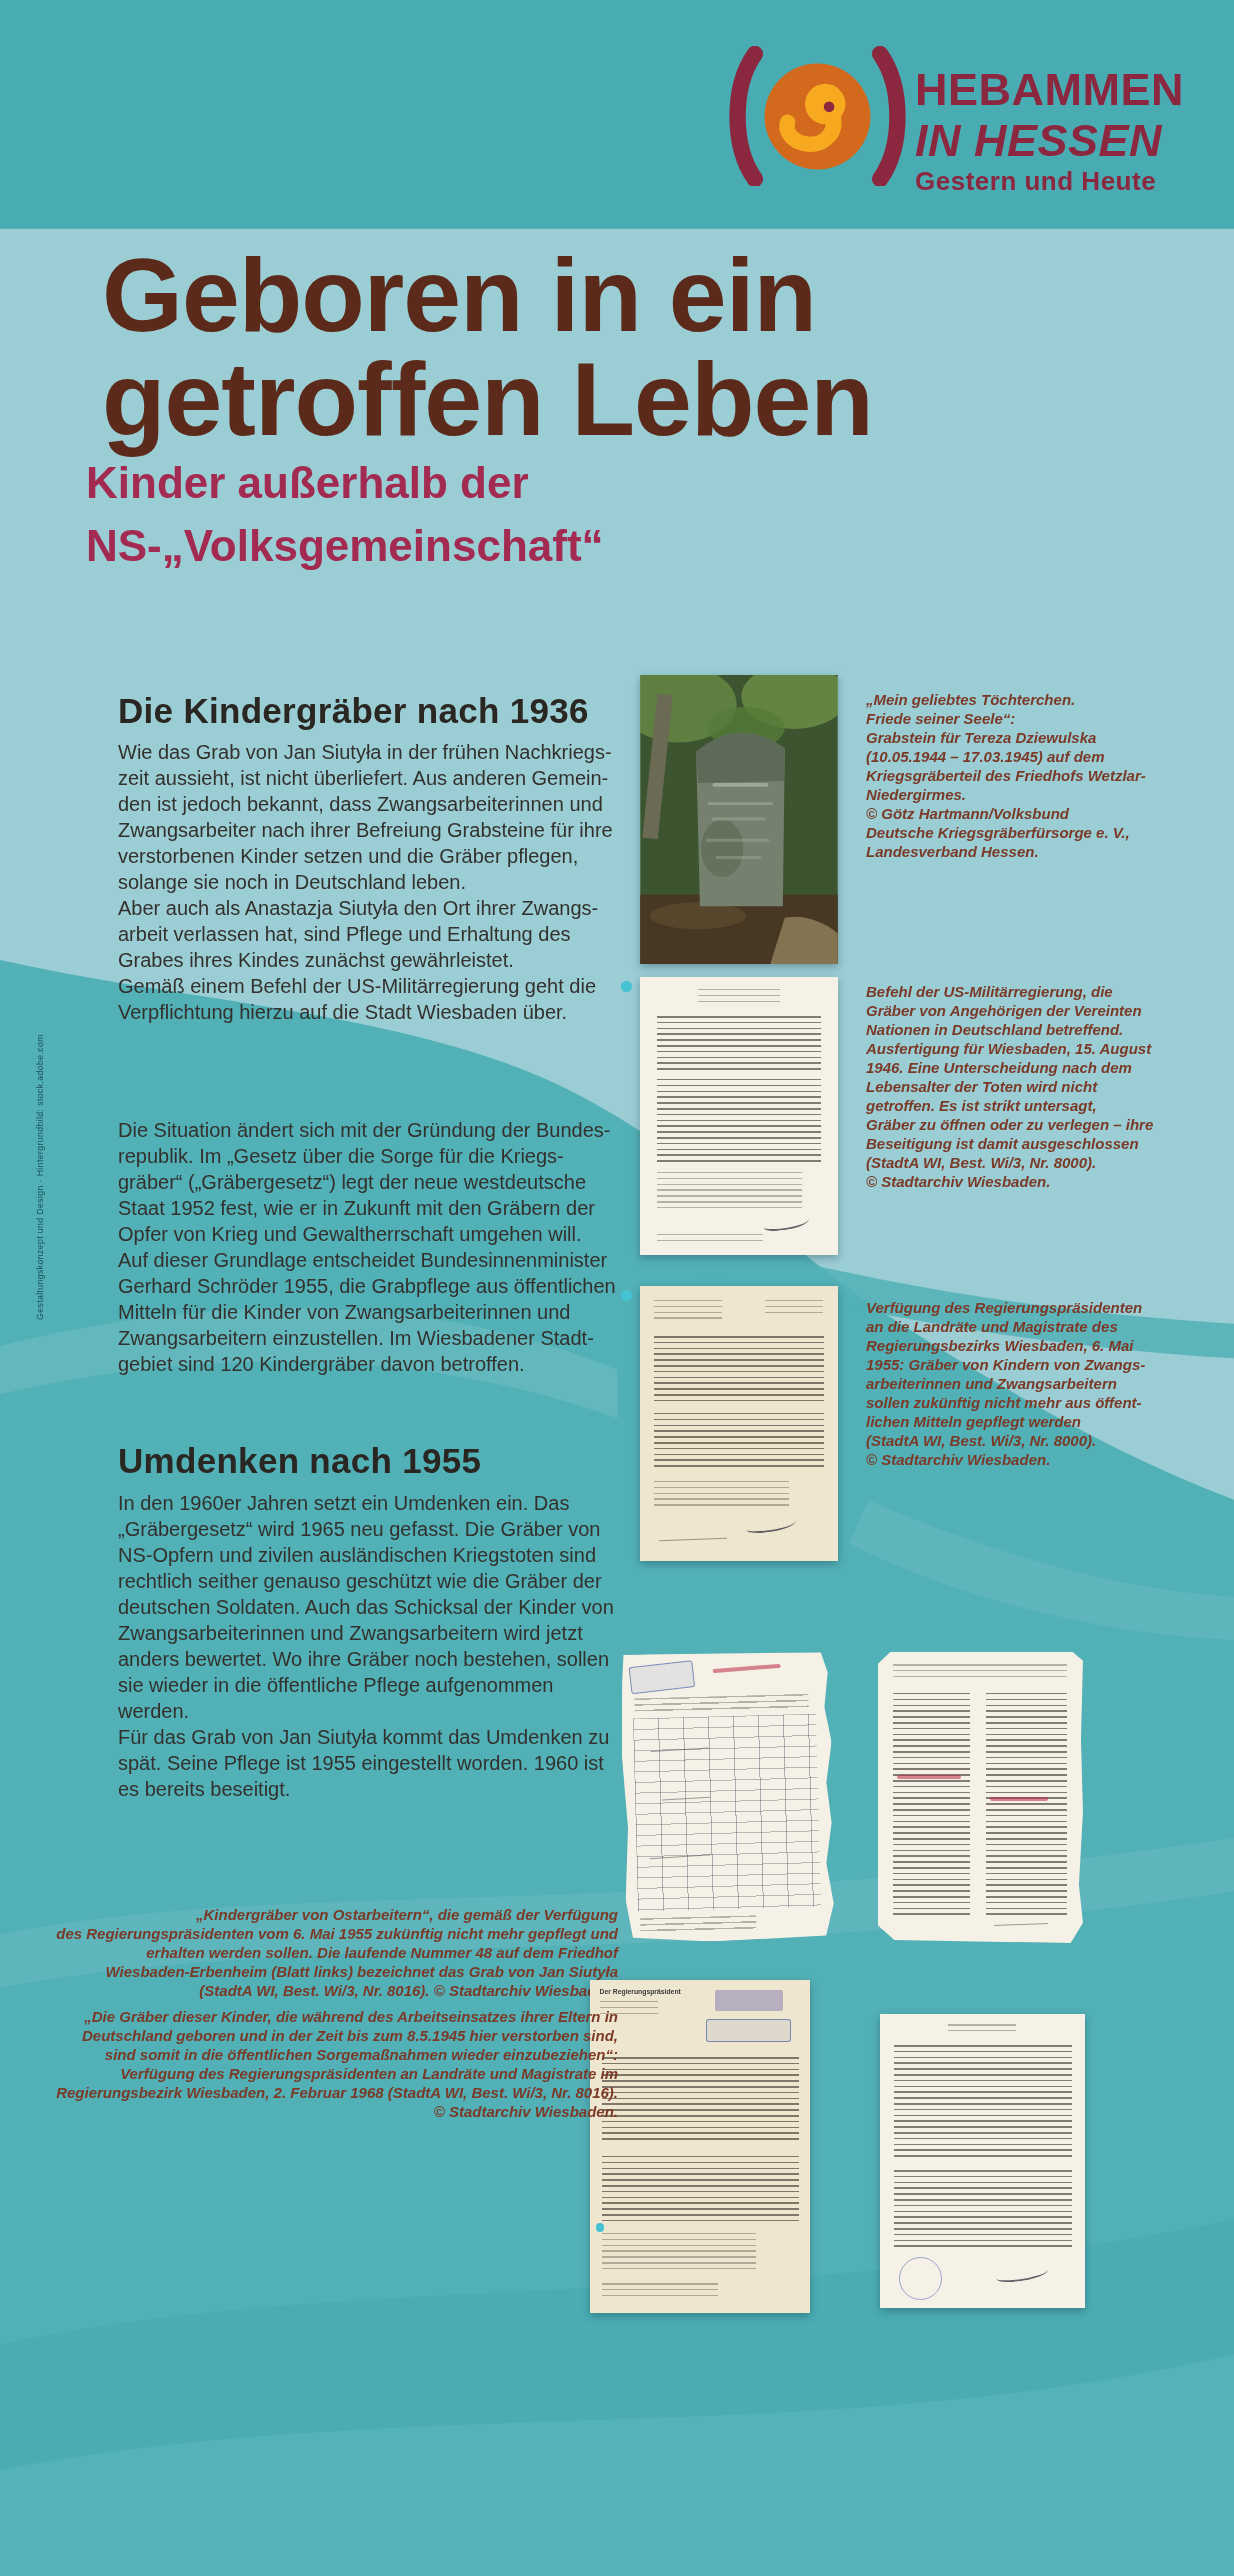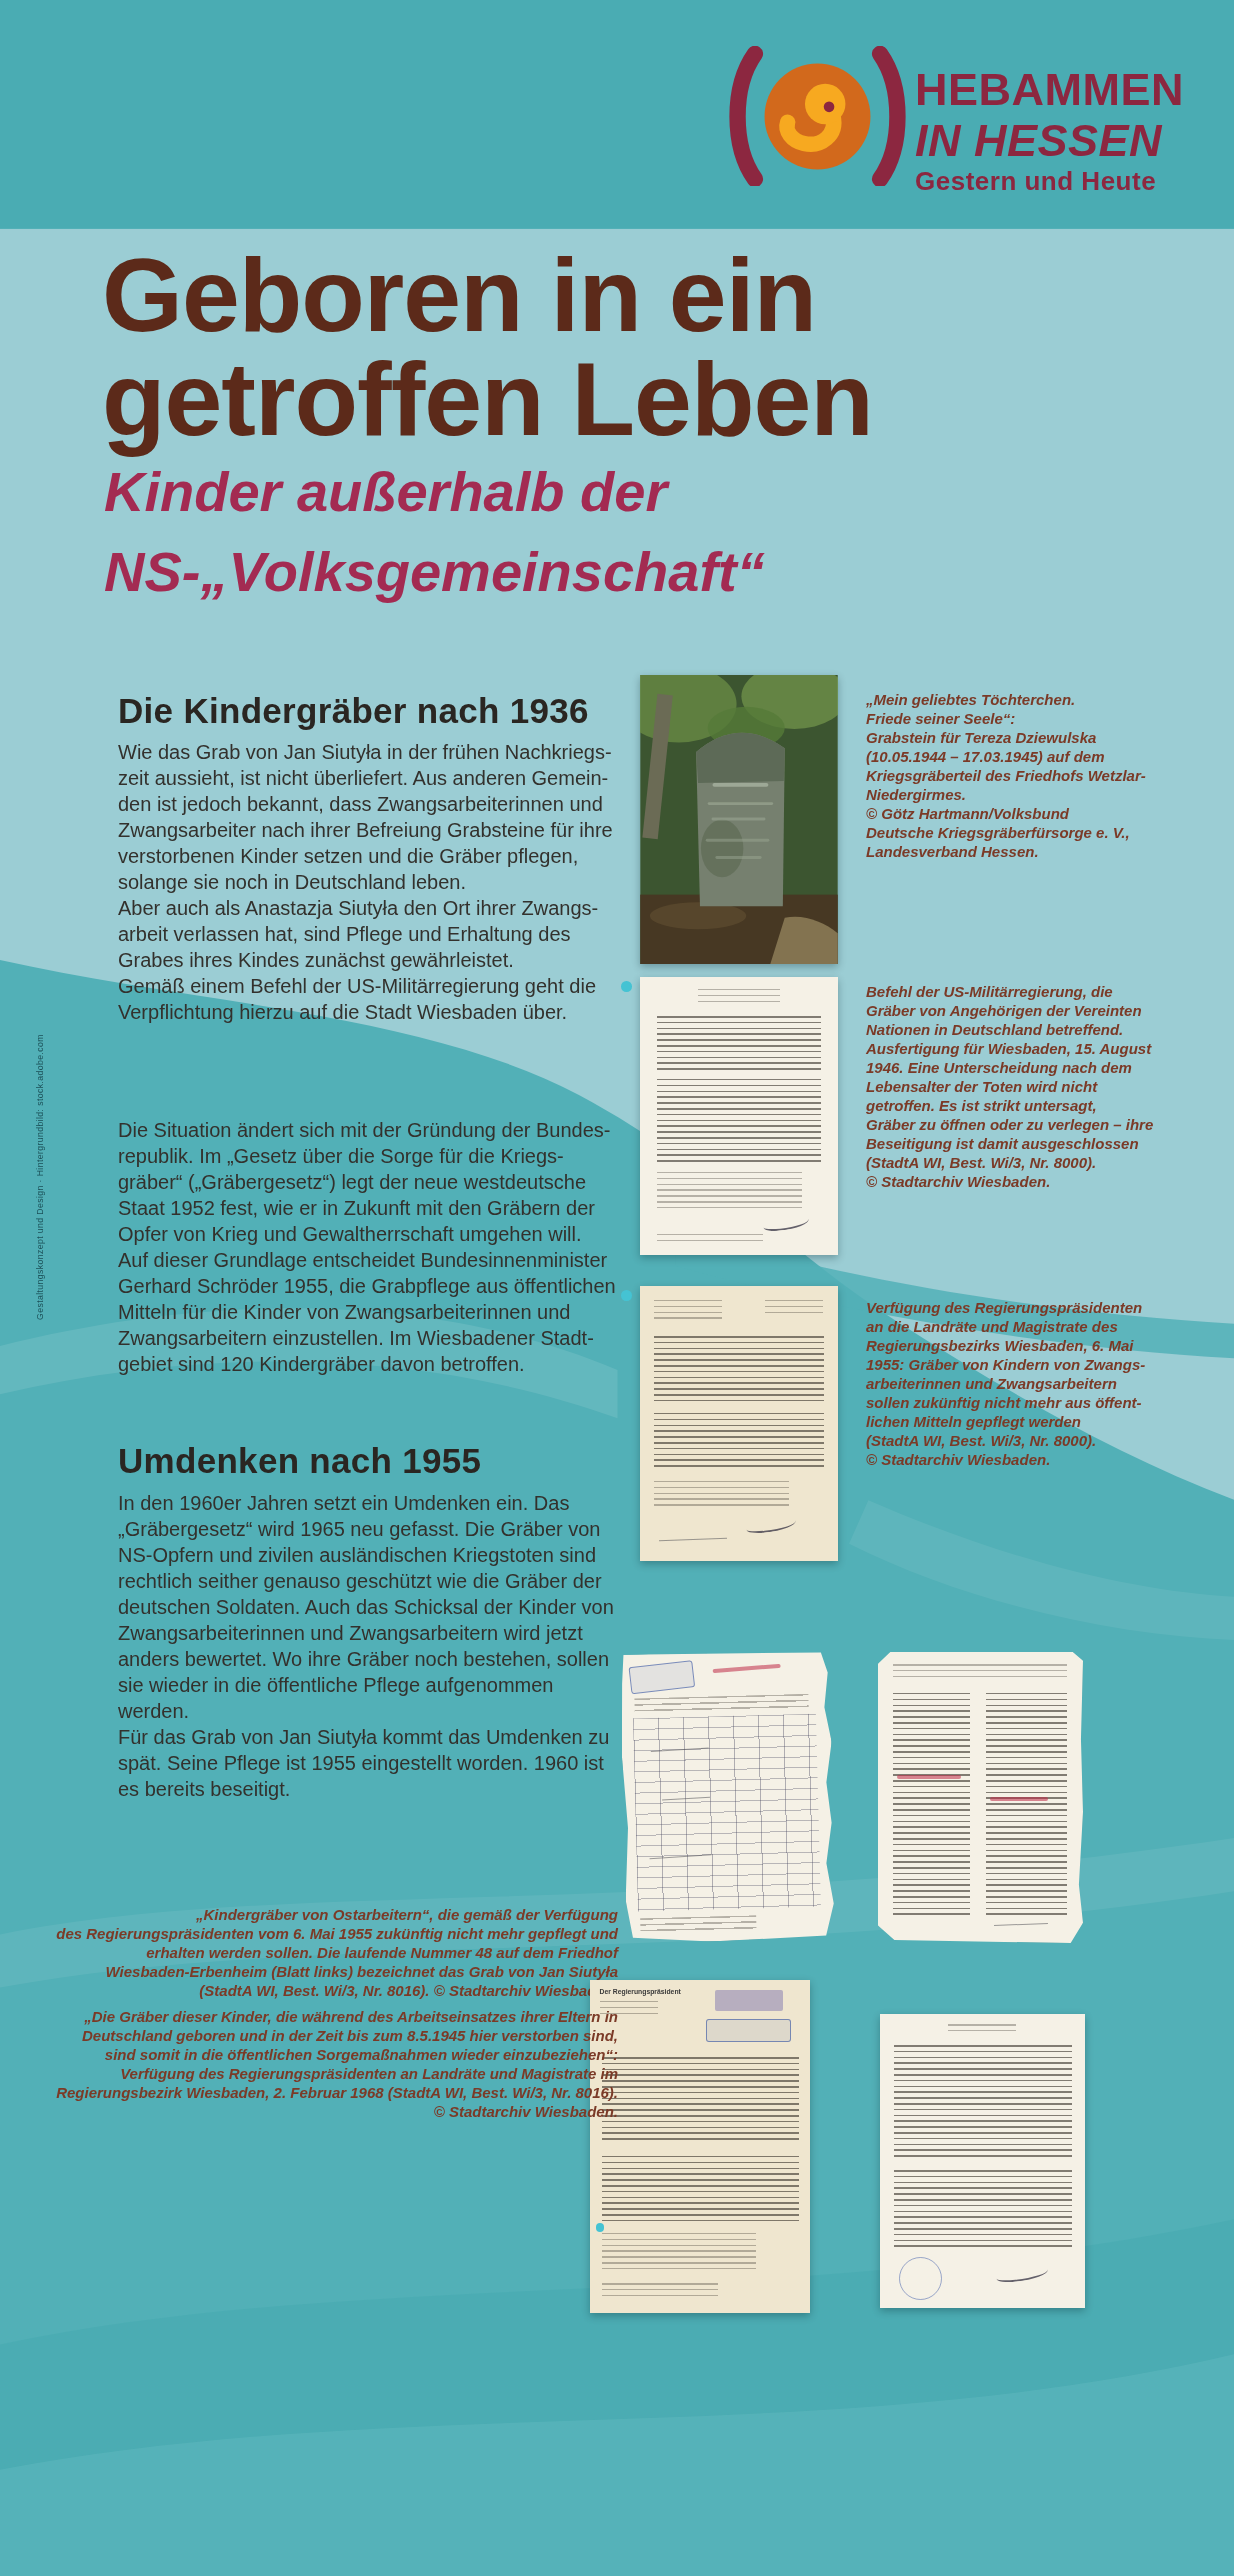--- a/index.html
+++ b/index.html
@@ -25,23 +25,23 @@
   .brand-l2{left:915px;top:115px;font-size:45px;font-style:italic;}
   .brand-tag{left:915px;top:166px;font-size:26px;}
 
   
   .title{
     position:absolute;left:102px;top:243px;
     font-size:104px;line-height:1.0;font-weight:bold;
     color:#5c2a1a;white-space:pre-line;letter-spacing:-1px;
   }
   .subtitle{
-    position:absolute;left:104px;top:452px;
-    font-size:56px;line-height:1.43;font-weight:bold;
-    color:#a32b52;white-space:pre-line;font-style:italic;
+    position:absolute;left:86px;top:452px;
+    font-size:44px;line-height:1.43;font-weight:bold;
+    color:#a32b52;white-space:pre-line;
   }
 
   
   .sec-h{
     position:absolute;left:118px;
     font-size:35px;font-weight:bold;color:#2a2622;
     letter-spacing:0.3px;white-space:nowrap;
   }
   .sec-b{
     position:absolute;left:118px;

